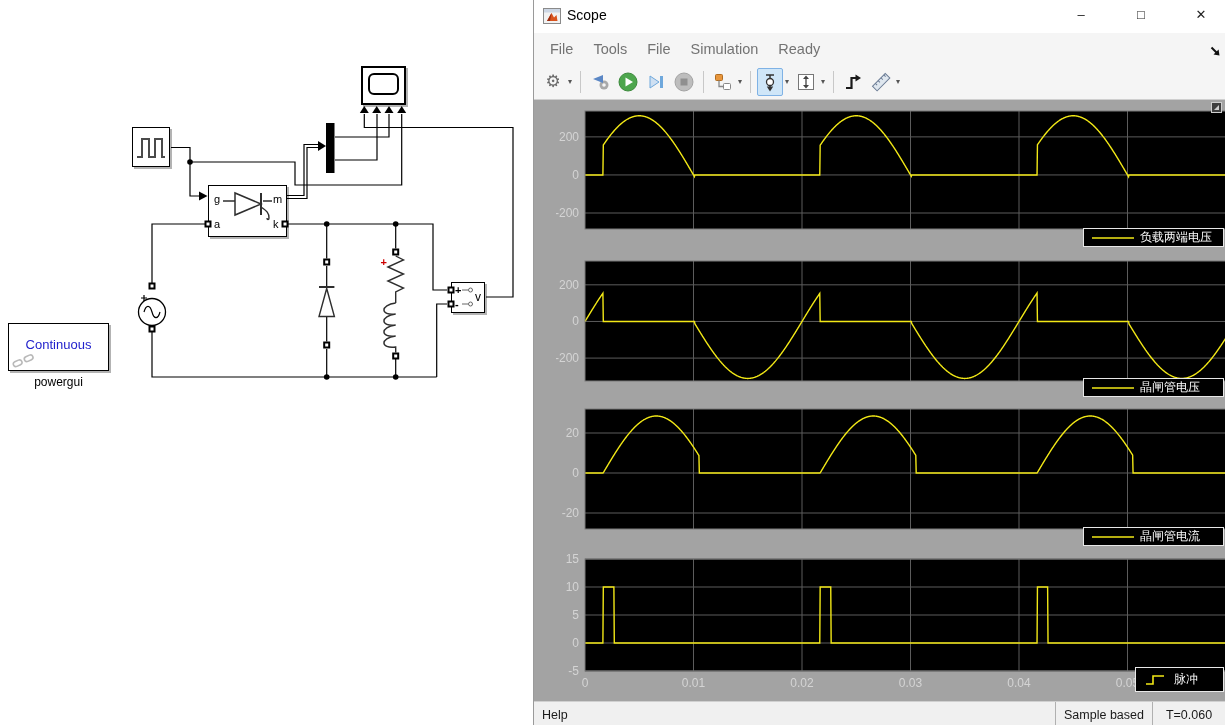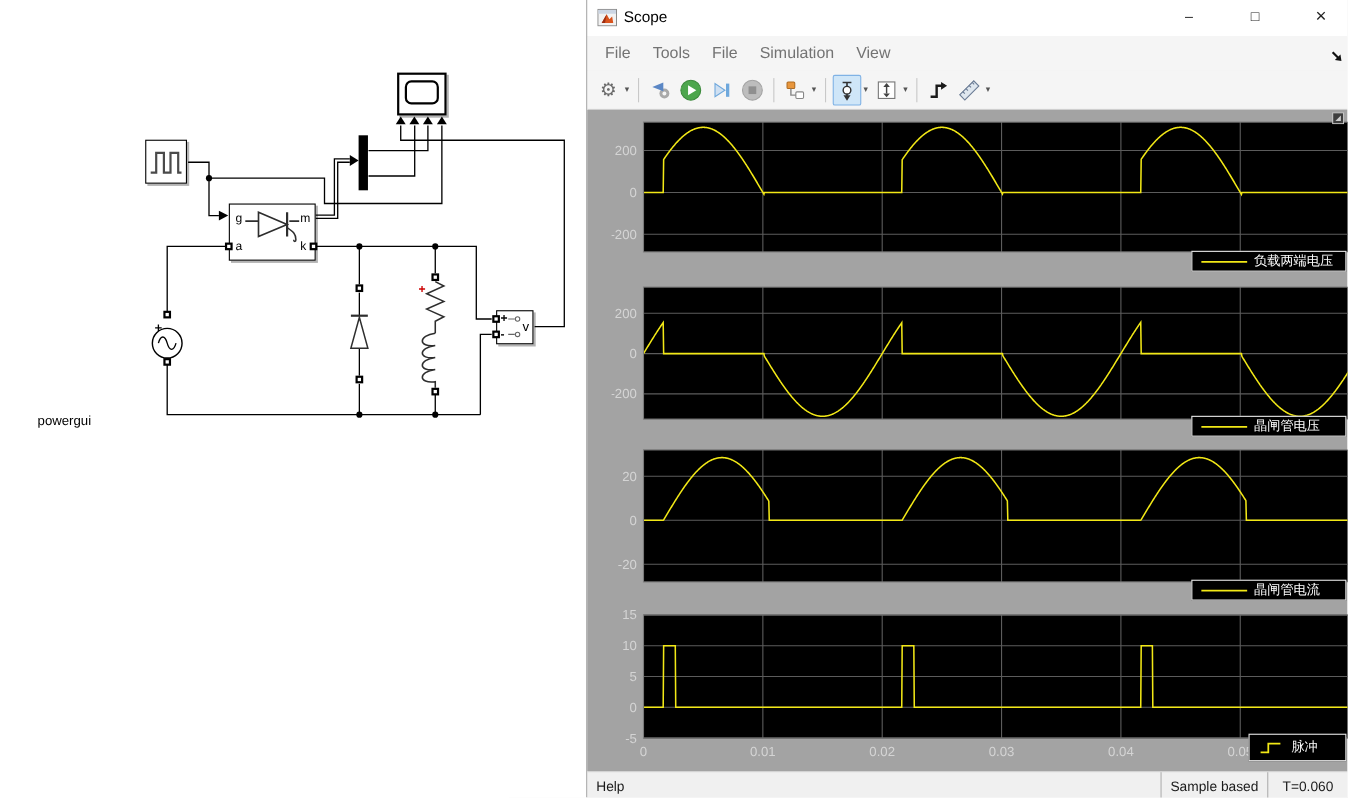--- a/index.html
+++ b/index.html
@@ -82,20 +82,27 @@
       <span class="pl" style="left:3px;top:16px;font-weight:bold">-</span>
       <span class="pl" style="left:23px;top:9px;font-size:12px">v</span>
       <svg width="32" height="29" viewBox="0 0 32 29" style="position:absolute;left:0;top:0">
         <path d="M10,7 H16" stroke="#666" stroke-width="1"></path>
           <circle cx="18.5" cy="7" r="2" fill="none" stroke="#666"></circle>
         <path d="M10,21 H16" stroke="#666" stroke-width="1"></path>
           <circle cx="18.5" cy="21" r="2" fill="none" stroke="#666"></circle>
       </svg>
     </div>
 
+    <div class="blk" style="left:8px;top:323px;width:101px;height:48px;">
+      <div class="powergui-mode">Continuous</div>
+      <svg width="24" height="16" viewBox="0 0 24 16" style="position:absolute;left:3px;bottom:1px">
+        <rect x="1" y="8" width="9" height="5" rx="2.5" transform="rotate(-25 5 10)" fill="none" stroke="#b9b9b9" stroke-width="1.6"></rect>
+        <rect x="12" y="3" width="9" height="5" rx="2.5" transform="rotate(-25 16 5)" fill="none" stroke="#b9b9b9" stroke-width="1.6"></rect>
+      </svg>
+    </div>
     <div class="model-label" style="left:8px;top:375px;width:101px;">powergui</div>
 
     <svg class="model-svg" viewBox="0 0 533 725">
 
       <g stroke="#000" stroke-width="1.2" fill="none">
         <path d="M171,147.5 H190 V196 H199"></path>
         <path d="M190,162 H295 V185 H401.7 V114"></path>
         <path d="M287,195.5 H304 V144.5 H318"></path>
         <path d="M287,198.5 H307 V147.5 H318"></path>
         <path d="M335,137 H389 V114"></path>
@@ -191,21 +198,21 @@
       <span class="winbtn min">–</span>
       <span class="winbtn max">□</span>
       <span class="winbtn close">✕</span>
     </div>
 
     <div class="menubar">
       <span class="menu-item">File</span>
       <span class="menu-item">Tools</span>
       <span class="menu-item">File</span>
       <span class="menu-item">Simulation</span>
-      <span class="menu-item">View</span>
+      <span class="menu-item">Ready</span>
       <svg class="dock-arrow" width="13" height="13" viewBox="0 0 13 13">
         <path d="M2.5,2.5 L8,8" stroke="#111" stroke-width="2" fill="none"></path>
         <polygon points="10.5,10.5 4.5,9.6 9.6,4.5" fill="#111"></polygon>
       </svg>
     </div>
 
     <div class="toolbar">
       <div class="tbtn">
           <span class="gear-glyph">⚙</span>
         </div>

